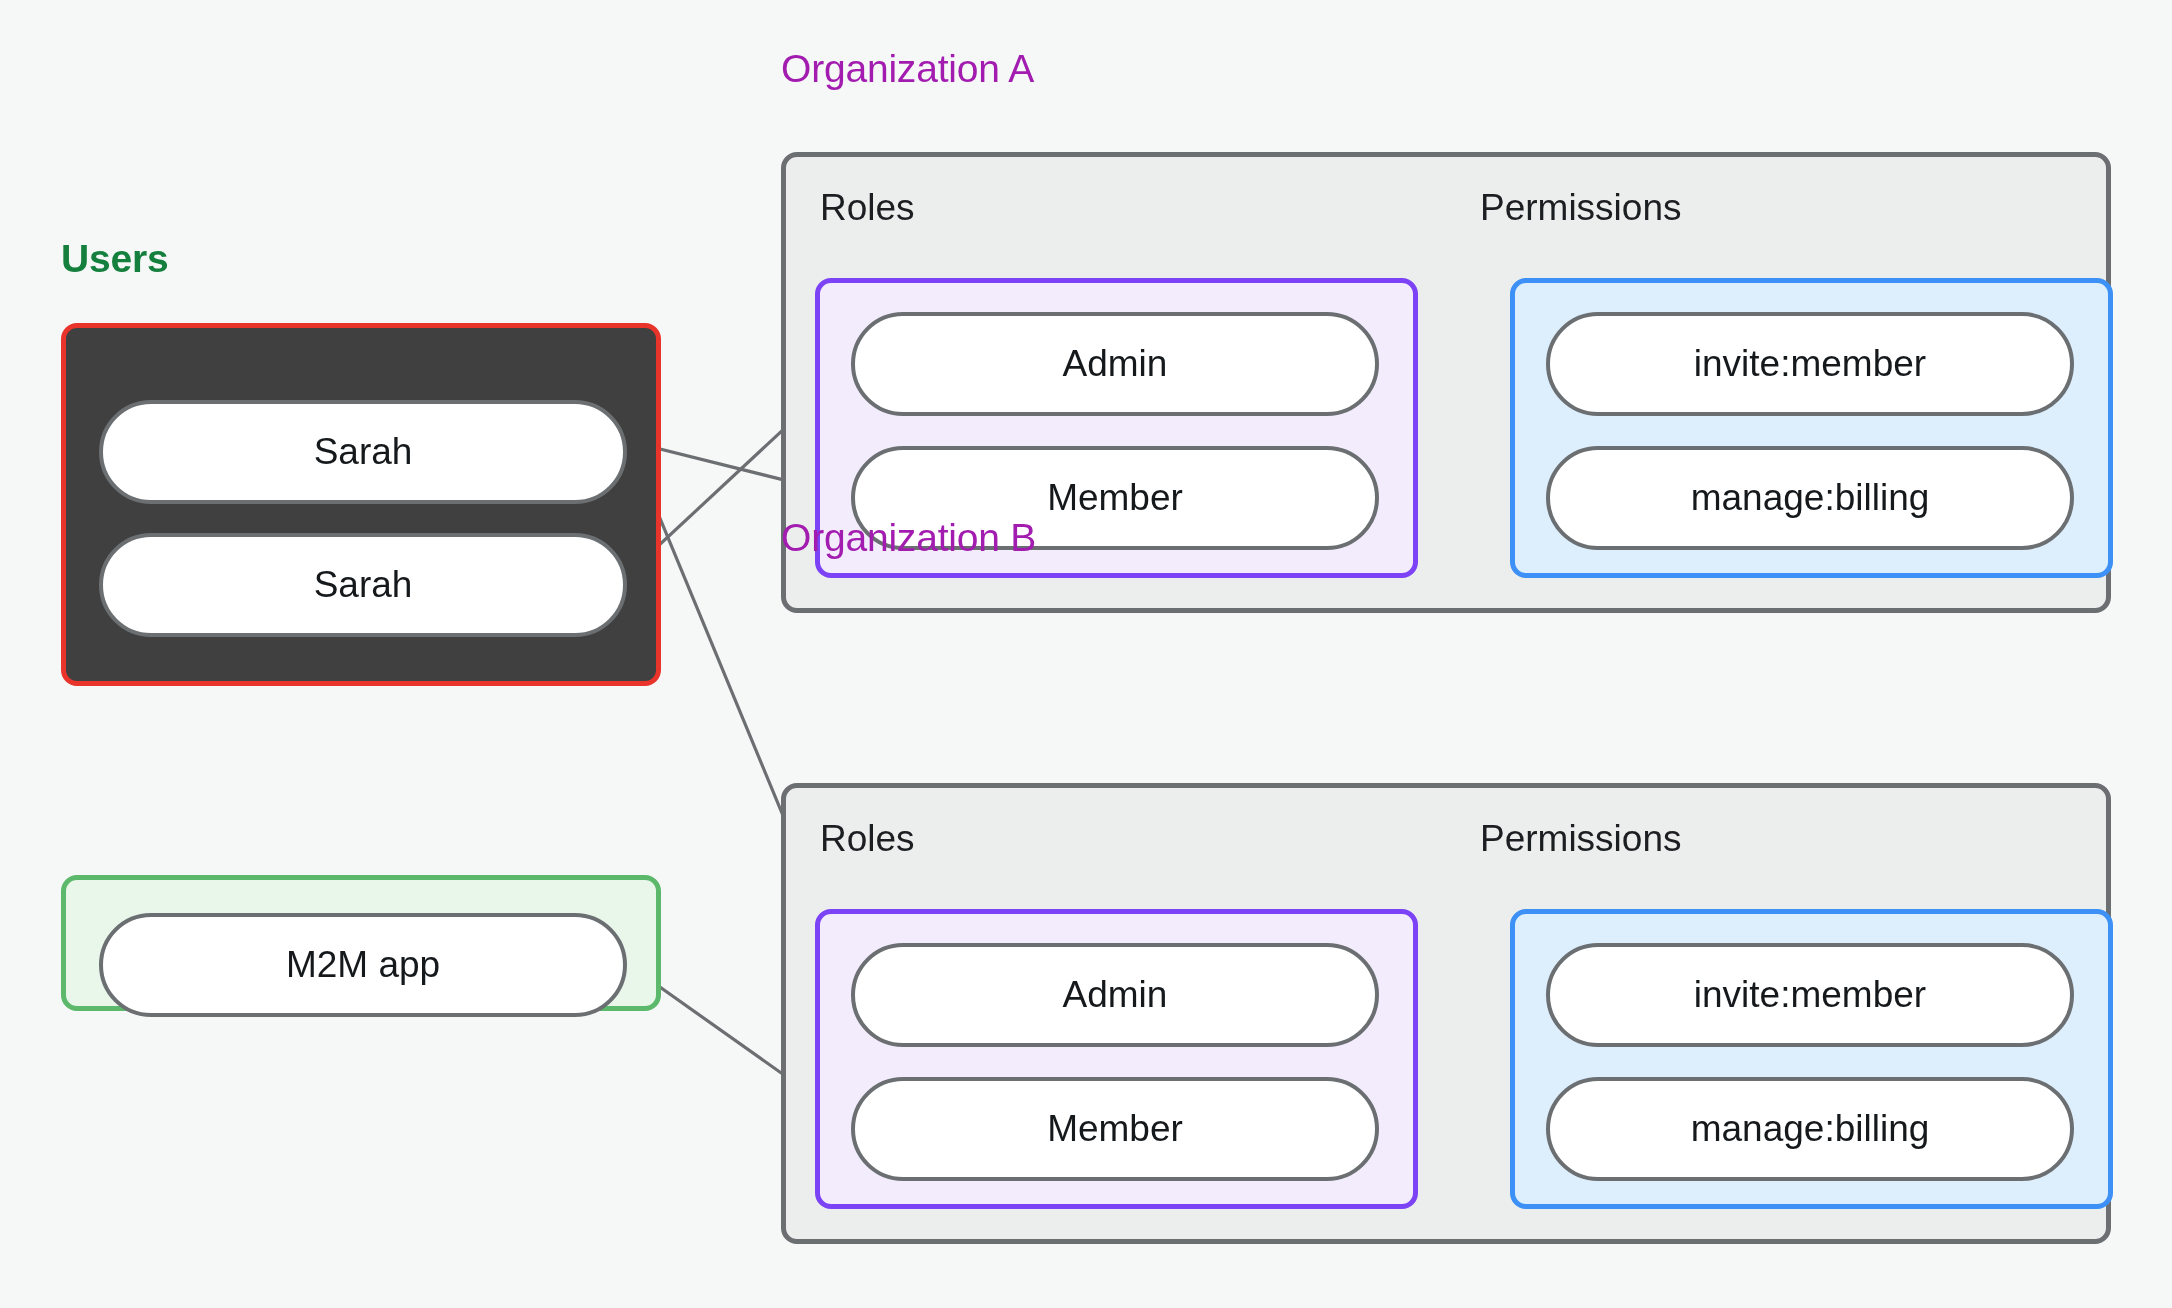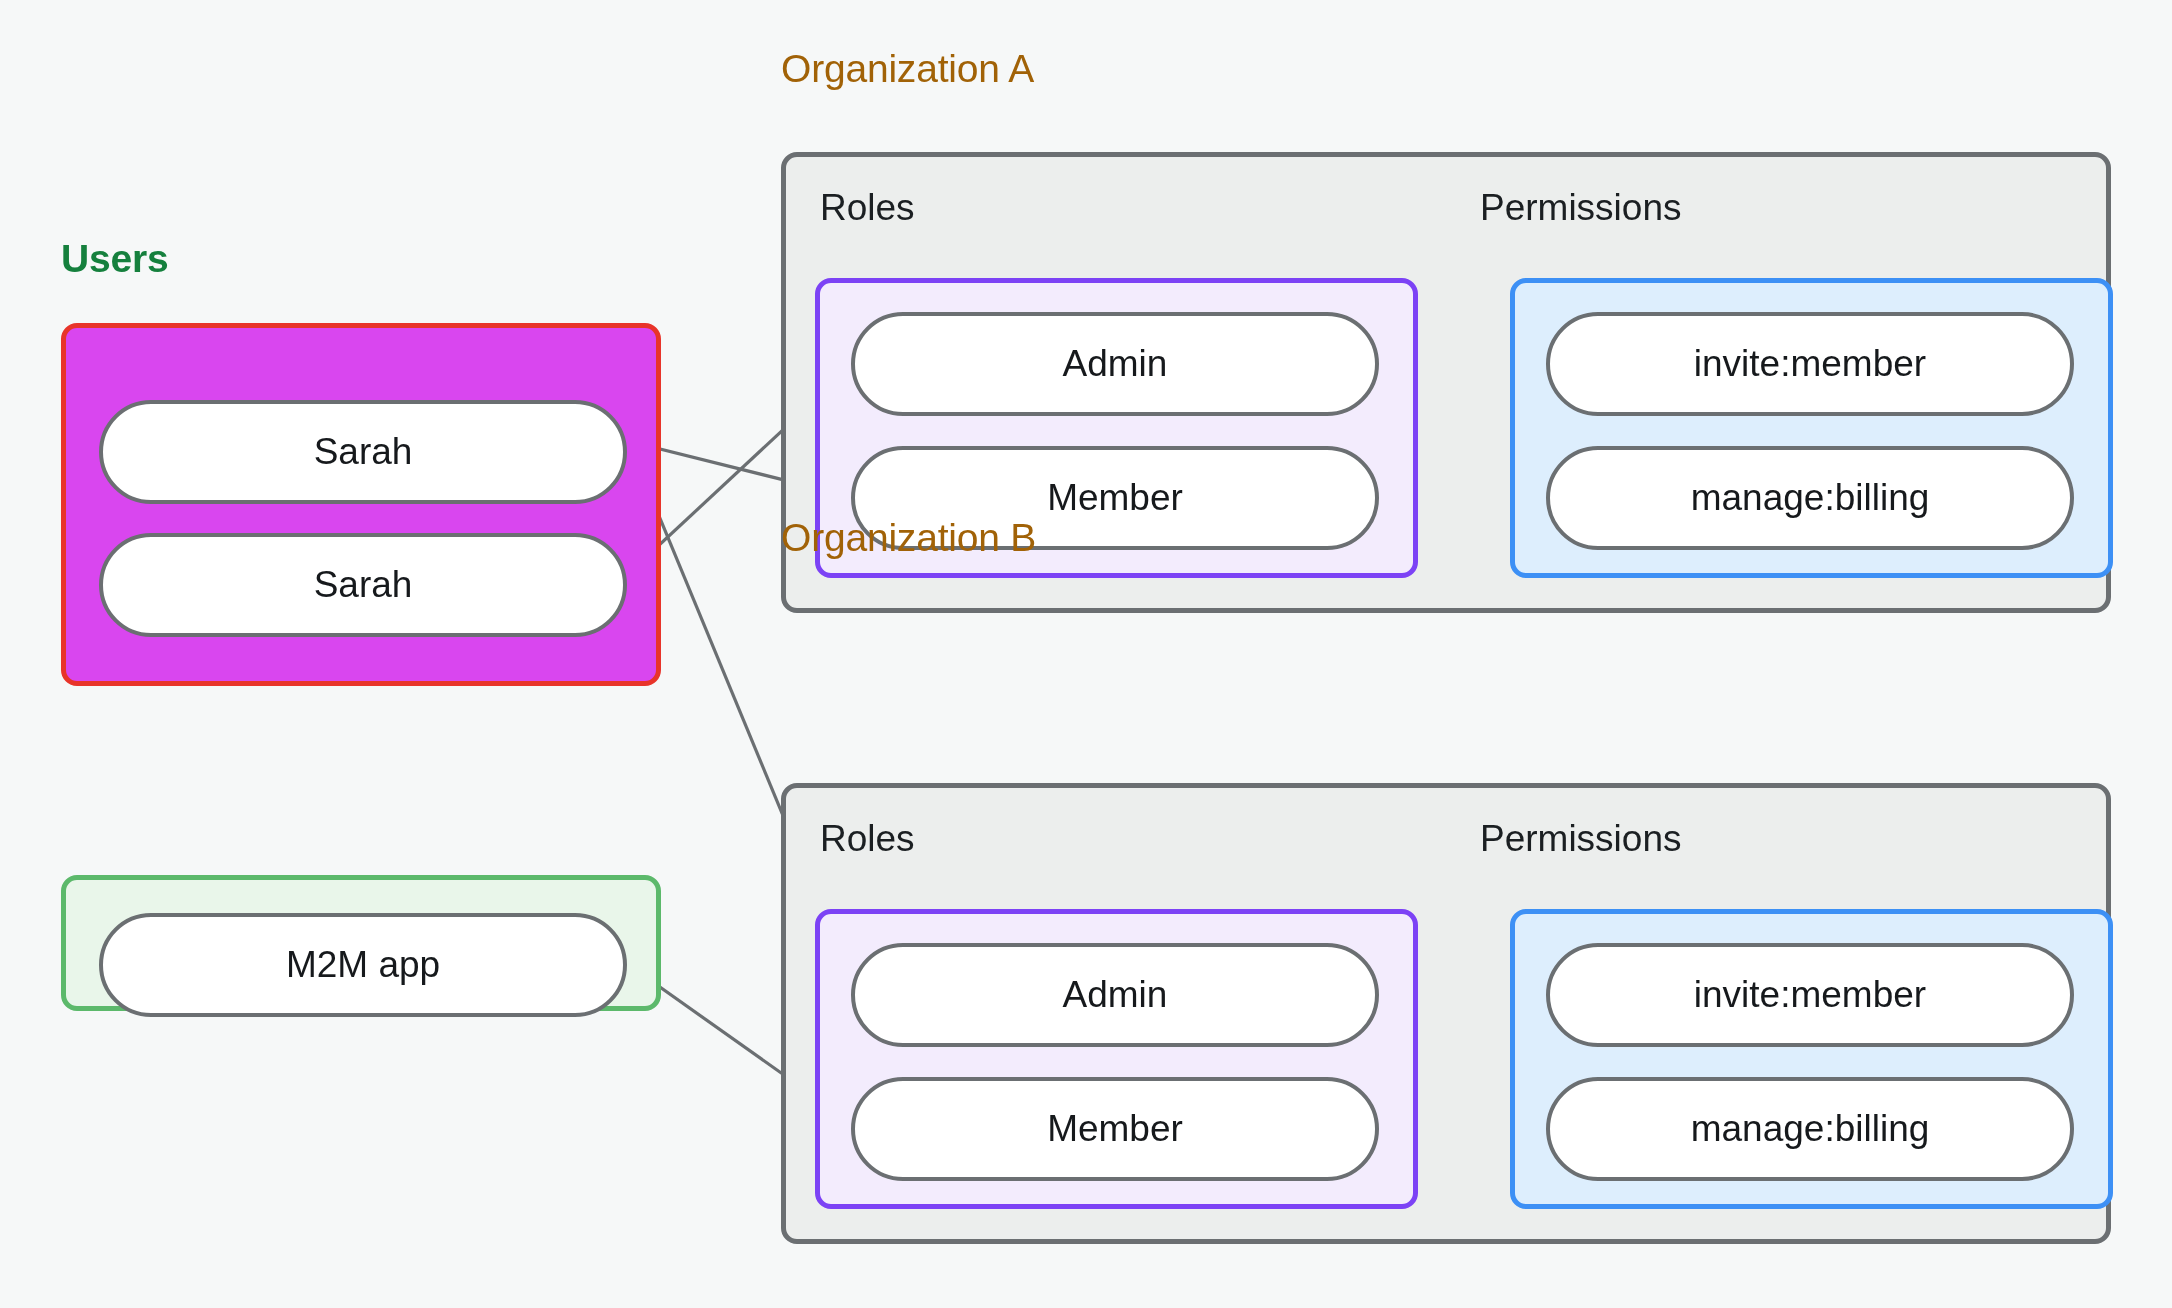--- a/index.html
+++ b/index.html
@@ -28,39 +28,39 @@
     font-size: 39px;
     font-weight: 700;
     color: #15803d;
     letter-spacing: -0.2px;
     white-space: nowrap;
   }
   .org-title {
     position: absolute;
     font-size: 39px;
     font-weight: 400;
-    color: #a16207;
+    color: #a21caf;
     letter-spacing: -0.2px;
     white-space: nowrap;
   }
   .col-title {
     position: absolute;
     font-size: 37px;
     font-weight: 400;
     color: #1b1f22;
     white-space: nowrap;
   }
   .cluster {
     position: absolute;
     box-sizing: border-box;
     border-radius: 16px;
   }
   .cluster.users {
     border: 5px solid #e8342a;
-    background: #d946ef;
+    background: #404040;
   }
   .cluster.m2m {
     border: 5px solid #5cb96b;
     background: #e9f6ea;
   }
   .cluster.org {
     border: 5px solid #6b6f72;
     background: #eceeed;
   }
   .cluster.roles {

